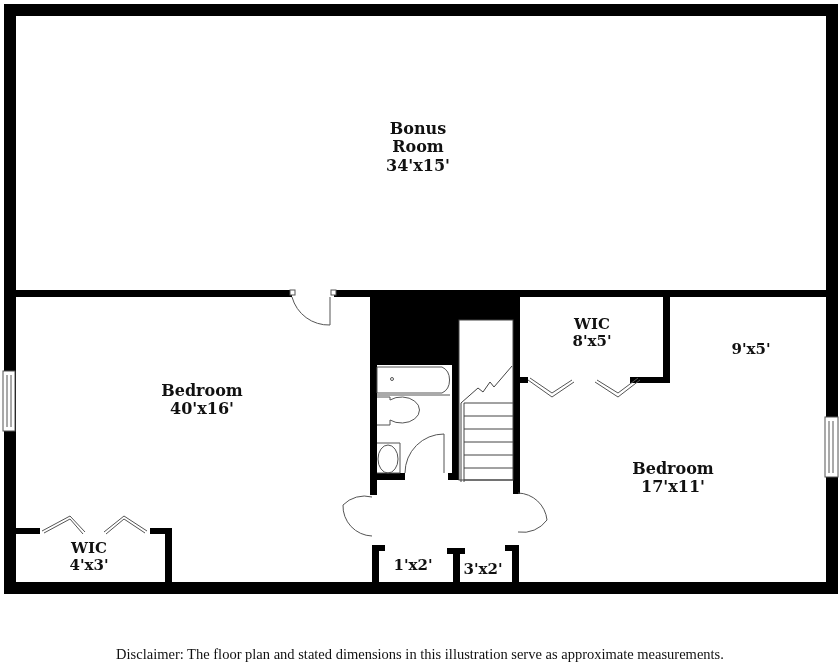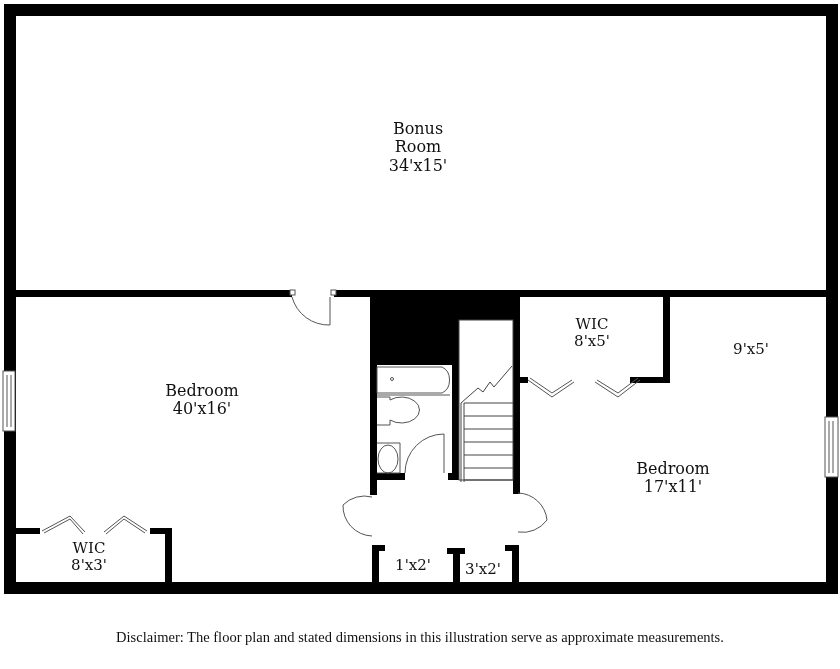--- a/index.html
+++ b/index.html
@@ -1,22 +1,22 @@
 <!DOCTYPE html>
 <html><head>
 <meta charset="utf-8">
 <style>
   html, body { margin:0; padding:0; background:#ffffff; }
   body { width:840px; height:669px; position:relative; overflow:hidden; font-family:"DejaVu Serif","Liberation Serif",serif; }
   #plan { position:absolute; left:0; top:0; }
-  .label { position:absolute; text-align:center; font-weight:normal; color:#111; font-family:"DejaVu Serif","Liberation Serif",serif; line-height:1.15; transform:translateX(-50%); white-space:nowrap; }
+  .label { position:absolute; text-align:center; font-weight:bold; color:#111; font-family:"DejaVu Serif","Liberation Serif",serif; line-height:1.15; transform:translateX(-50%); white-space:nowrap; }
   .lg { font-size:16px; }
   .md { font-size:15px; }
   .disclaimer { position:absolute; left:0; width:840px; top:627px; text-align:center; font-family:"Liberation Serif","DejaVu Serif",serif; font-size:14.5px; color:#111; line-height:20px; }
-  .disclaimer div { white-space:nowrap; }
+  .disclaimer div { white-space:nowrap;margin-top:17px; }
 </style>
 </head>
 <body>
 
 <svg id="plan" width="840" height="600" viewBox="0 0 840 600" xmlns="http://www.w3.org/2000/svg">
 
   <g fill="#000">
     <rect x="4" y="4" width="834" height="12"></rect>
     <rect x="4" y="4" width="12" height="590"></rect>
     <rect x="826" y="4" width="12" height="590"></rect>
@@ -115,21 +115,21 @@
   <div>34'x15'</div>
 </div>
 
 <div class="label lg" style="left:202px; top:382px;">
   <div>Bedroom</div>
   <div>40'x16'</div>
 </div>
 
 <div class="label md" style="left:89px; top:540px;">
   <div>WIC</div>
-  <div>8'x3'</div>
+  <div>4'x3'</div>
 </div>
 
 <div class="label md" style="left:413px; top:557px;">
   <div>1'x2'</div>
 </div>
 
 <div class="label md" style="left:483px; top:561px;">
   <div>3'x2'</div>
 </div>
 

